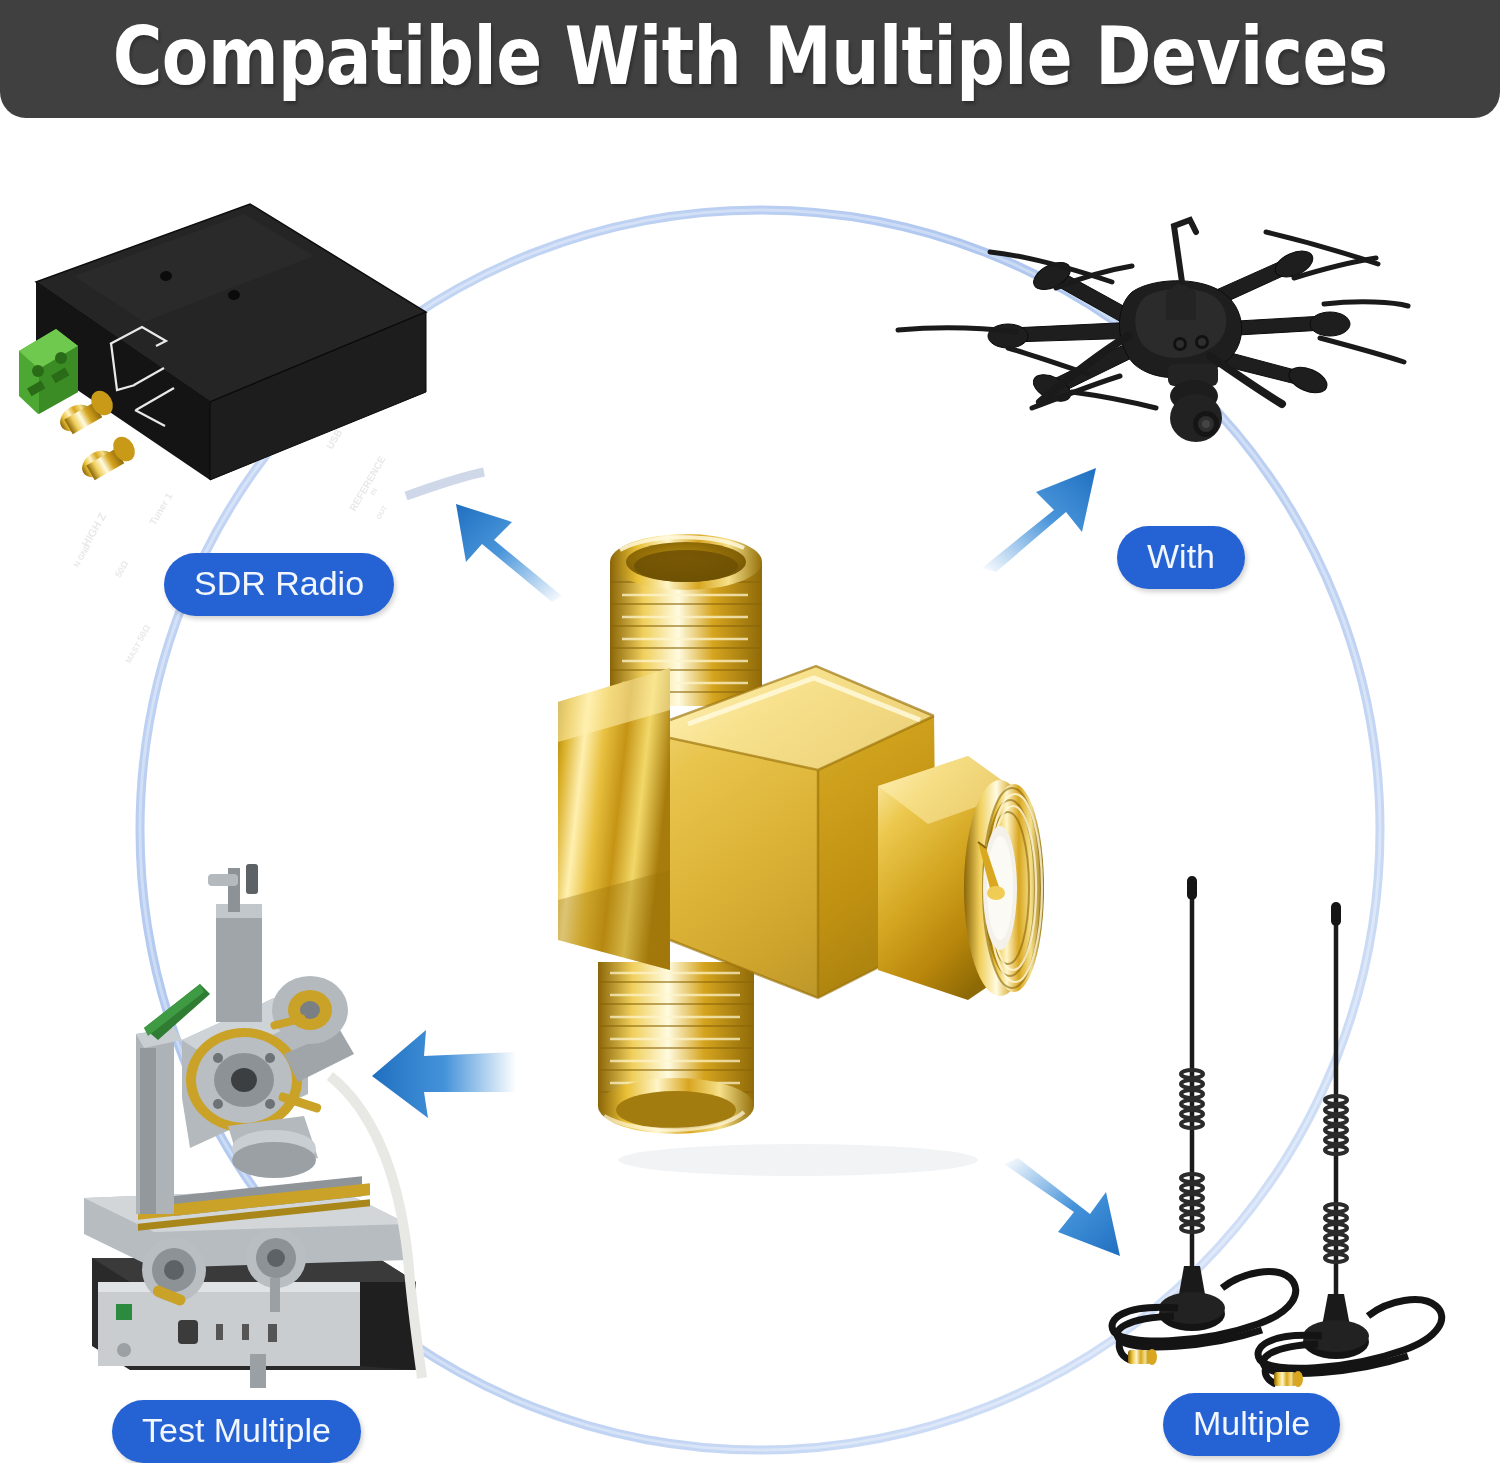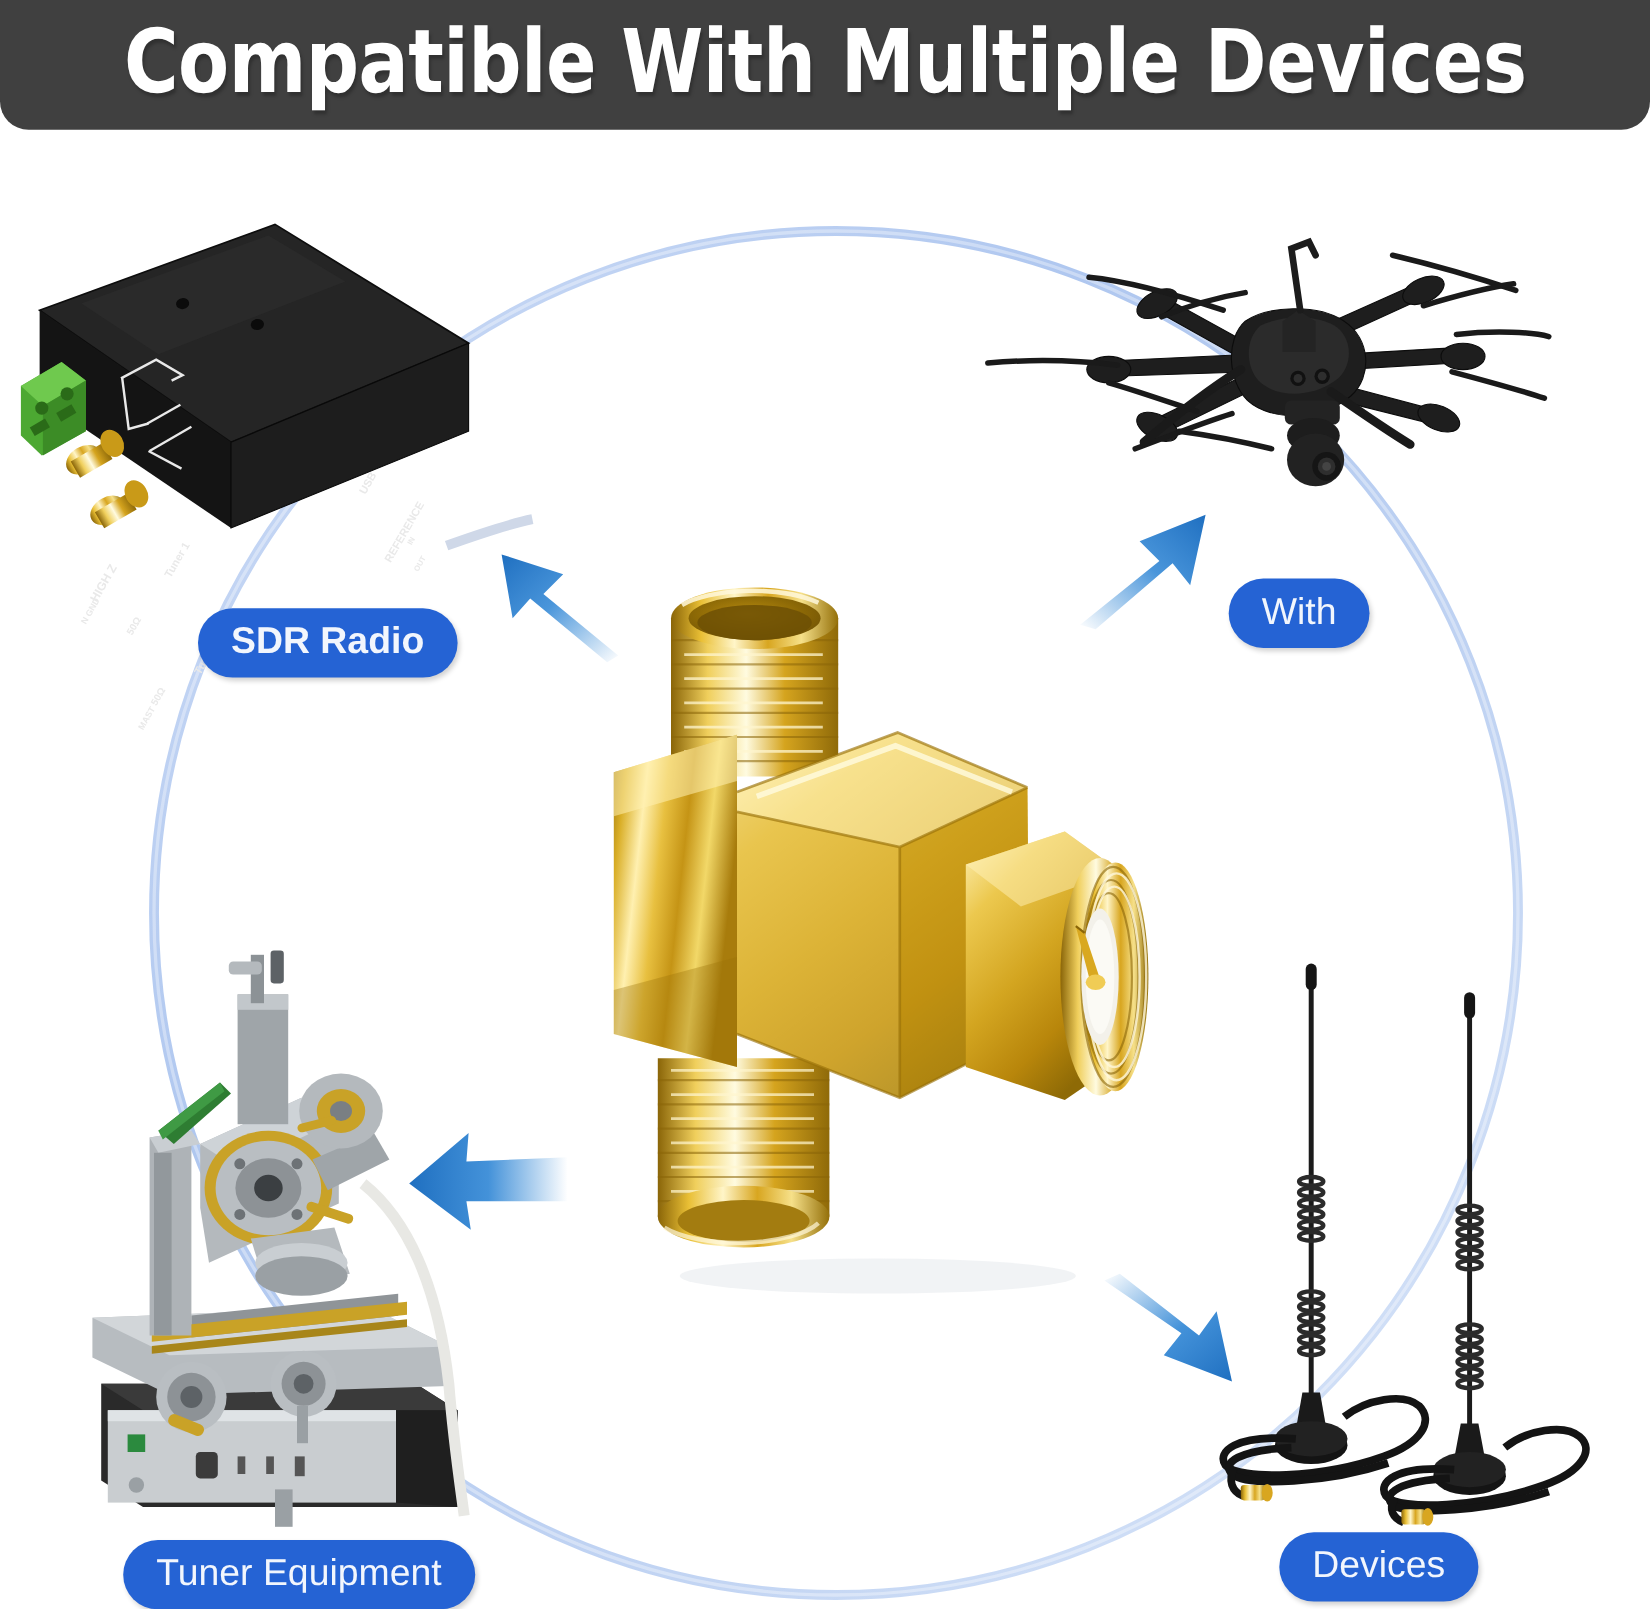--- a/index.html
+++ b/index.html
@@ -62,21 +62,21 @@
     background: #2563d4;
     color: #f2f6fd;
     border-radius: 999px;
     font-size: 34px;
     line-height: 1;
     padding: 13px 30px 16px 30px;
     white-space: nowrap;
     box-shadow: 2px 3px 5px rgba(0,0,0,0.18);
     text-align: center;
   }
-  .badge-sdr   { left: 180px;  top: 553px; font-weight: bold; }
+  .badge-sdr   { left: 164px;  top: 553px; }
   .badge-drone { left: 1117px; top: 526px; }
   .badge-test  { left: 112px;  top: 1400px; }
   .badge-ant   { left: 1163px; top: 1393px; }
 
   
   .arrow { position: absolute; }
   .arrow-sdr   { left: 436px;  top: 492px;  width: 132px; height: 110px; }
   .arrow-drone { left: 978px;  top: 452px;  width: 140px; height: 120px; }
   .arrow-test  { left: 368px;  top: 1022px; width: 150px; height: 104px; }
   .arrow-ant   { left: 1000px; top: 1158px; width: 150px; height: 116px; }
@@ -578,19 +578,19 @@
     </svg>
   </div>
 
   <div class="badge badge-sdr">
     <span>SDR Radio</span>
   </div>
   <div class="badge badge-drone">
     <span>With</span>
   </div>
   <div class="badge badge-test">
-    <span>Tuner Equipment</span>
+    <span>Test Multiple</span>
   </div>
   <div class="badge badge-ant">
-    <span>Devices</span>
+    <span>Multiple</span>
   </div>
 
 </div>
 
 </body></html>

